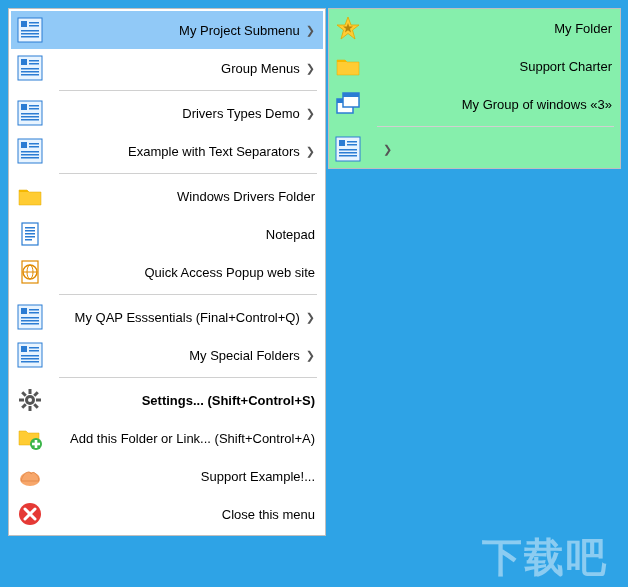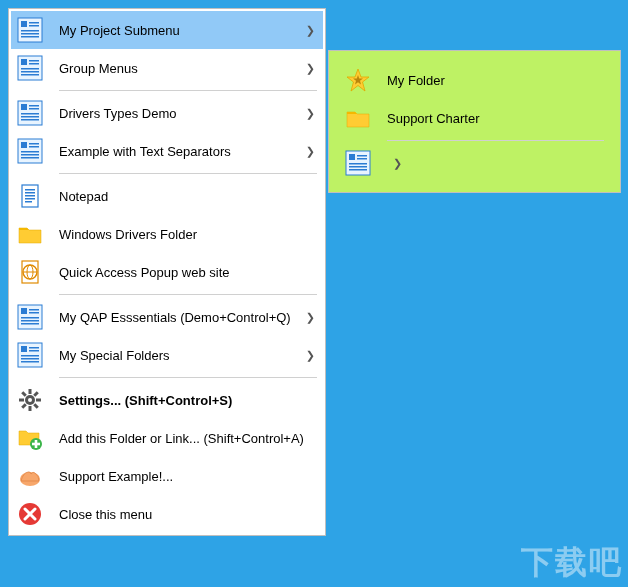--- a/index.html
+++ b/index.html
@@ -20,24 +20,23 @@
     width: 318px;
     background: #ffffff;
     border: 1px solid #bfbfbf;
     padding: 2px;
   }
   .sub-menu {
     position: absolute;
     left: 328px;
     top: 8px;
     width: 293px;
-    background: #bef264;
+    background: #86efac;
     border: 1px solid #bfbfbf;
-    padding: 10px;
-    margin-top: 42px;
+    padding: 0;
   }
   .menu-item {
     display: flex;
     align-items: center;
     height: 38px;
     padding: 0 8px 0 6px;
     cursor: default;
     position: relative;
   }
   .menu-item.selected {
@@ -49,40 +48,41 @@
     margin-right: 16px;
     display: flex;
     align-items: center;
     justify-content: center;
     flex-shrink: 0;
   }
   .menu-item .label {
     flex: 1;
     color: #000;
     white-space: nowrap;
+    text-align: right;
   }
   .menu-item .label.bold {
     font-weight: bold;
   }
   .menu-item .arrow {
     color: #555;
     font-size: 11px;
     margin-left: 6px;
   }
   .separator {
     height: 1px;
     background: #d0d0d0;
     margin: 3px 6px 3px 48px;
   }
   .watermark {
     position: absolute;
-    right: 5px;
+    right: 20px;
     bottom: 2px;
     color: rgba(255,255,255,0.45);
-    font-size: 32px;
+    font-size: 40px;
     font-weight: bold;
     font-family: Arial, sans-serif;
     letter-spacing: 2px;
     pointer-events: none;
   }
 </style>
 </head>
 <body>
 
 <svg width="0" height="0" style="position:absolute">
@@ -210,49 +210,49 @@
           <use href="#ico-submenu"></use>
         </svg>
       </span>
       <span class="label">Example with Text Separators</span>
       <span class="arrow">❯</span>
     </div>
     <div class="separator"></div>
     <div class="menu-item">
       <span class="icon">
         <svg width="26" height="26" viewBox="0 0 26 26">
+          <use href="#ico-folder"></use>
+        </svg>
+      </span>
+      <span class="label">Windows Drivers Folder</span>
+    </div>
+    <div class="menu-item">
+      <span class="icon">
+        <svg width="26" height="26" viewBox="0 0 26 26">
           <use href="#ico-document"></use>
         </svg>
       </span>
       <span class="label">Notepad</span>
     </div>
     <div class="menu-item">
       <span class="icon">
         <svg width="26" height="26" viewBox="0 0 26 26">
-          <use href="#ico-folder"></use>
-        </svg>
-      </span>
-      <span class="label">Windows Drivers Folder</span>
-    </div>
-    <div class="menu-item">
-      <span class="icon">
-        <svg width="26" height="26" viewBox="0 0 26 26">
           <use href="#ico-web"></use>
         </svg>
       </span>
       <span class="label">Quick Access Popup web site</span>
     </div>
     <div class="separator"></div>
     <div class="menu-item">
       <span class="icon">
         <svg width="26" height="26" viewBox="0 0 26 26">
           <use href="#ico-submenu"></use>
         </svg>
       </span>
-      <span class="label">My QAP Esssentials (Demo+Control+Q)</span>
+      <span class="label">My QAP Esssentials (Final+Control+Q)</span>
       <span class="arrow">❯</span>
     </div>
     <div class="menu-item">
       <span class="icon">
         <svg width="26" height="26" viewBox="0 0 26 26">
           <use href="#ico-submenu"></use>
         </svg>
       </span>
       <span class="label">My Special Folders</span>
       <span class="arrow">❯</span>
@@ -301,20 +301,28 @@
       <span class="label">My Folder</span>
     </div>
     <div class="menu-item">
       <span class="icon">
         <svg width="26" height="26" viewBox="0 0 26 26">
           <use href="#ico-folder"></use>
         </svg>
       </span>
       <span class="label">Support Charter</span>
     </div>
+    <div class="menu-item">
+      <span class="icon">
+        <svg width="26" height="26" viewBox="0 0 26 26">
+          <use href="#ico-windows"></use>
+        </svg>
+      </span>
+      <span class="label">My Group of windows «3»</span>
+    </div>
     <div class="separator"></div>
     <div class="menu-item">
       <span class="icon">
         <svg width="26" height="26" viewBox="0 0 26 26">
           <use href="#ico-submenu"></use>
         </svg>
       </span>
       <span class="arrow">❯</span>
     </div>
   </div>

